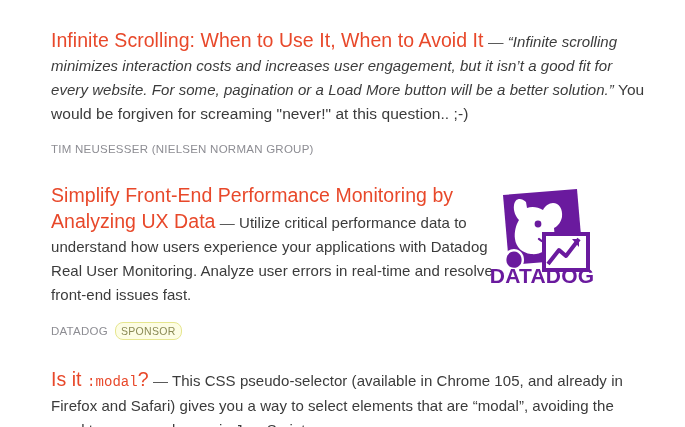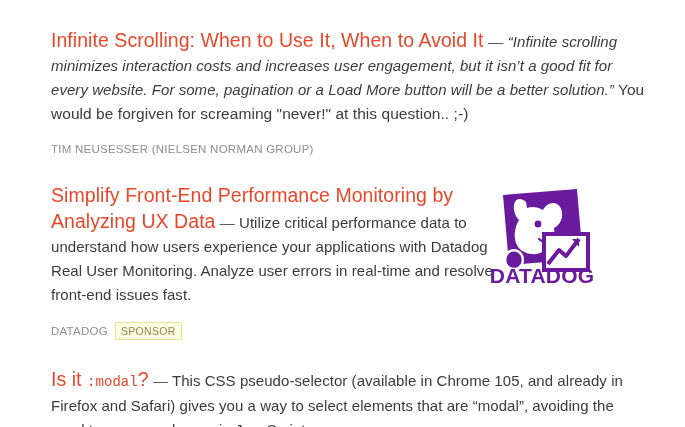--- a/index.html
+++ b/index.html
@@ -71,21 +71,21 @@
   }
 
   .sponsor-badge {
     display: inline-block;
     font-size: 10.5px;
     line-height: 12px;
     letter-spacing: 0.3px;
     color: #8a8a55;
     background: #fdfde4;
     border: 1px solid #e6e68f;
-    border-radius: 0;
+    border-radius: 8px;
     padding: 2px 5px 2px 5px;
   }
 
   
   #entry-1 { margin-top: 0px; }
   #entry-1 .entry-body { font-size: 15.5px; line-height: 24px; }
 
   
   #entry-2 { margin-top: 26px; }
   #entry-2 .entry-text-col {

